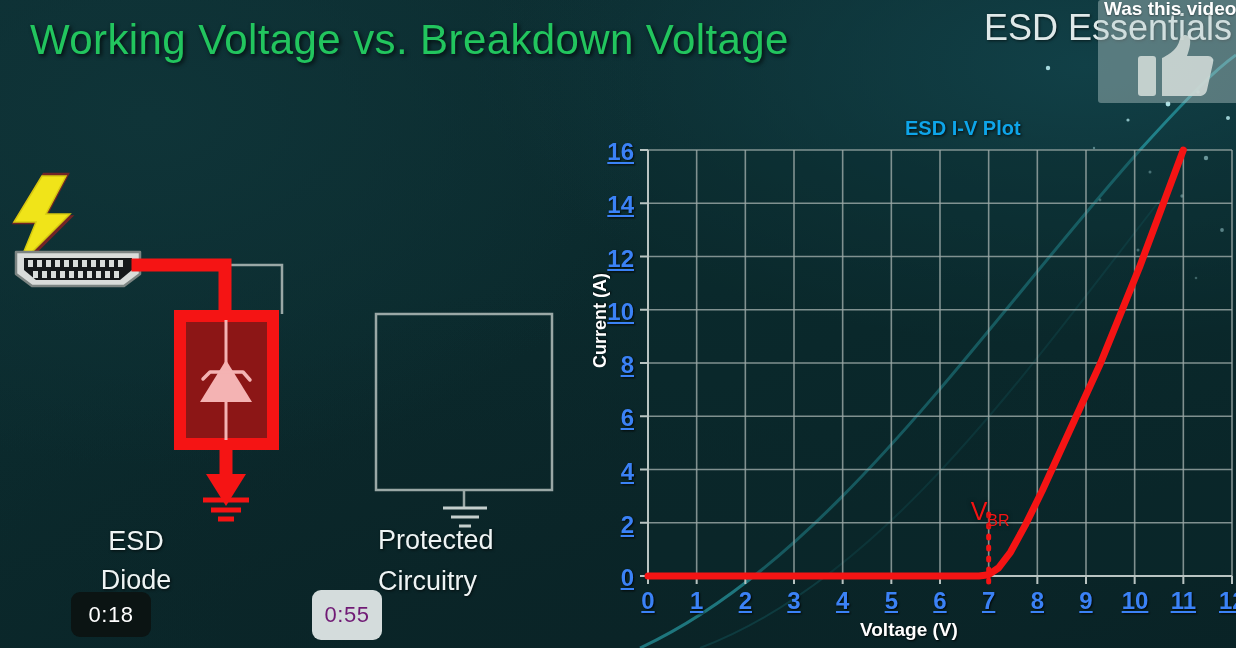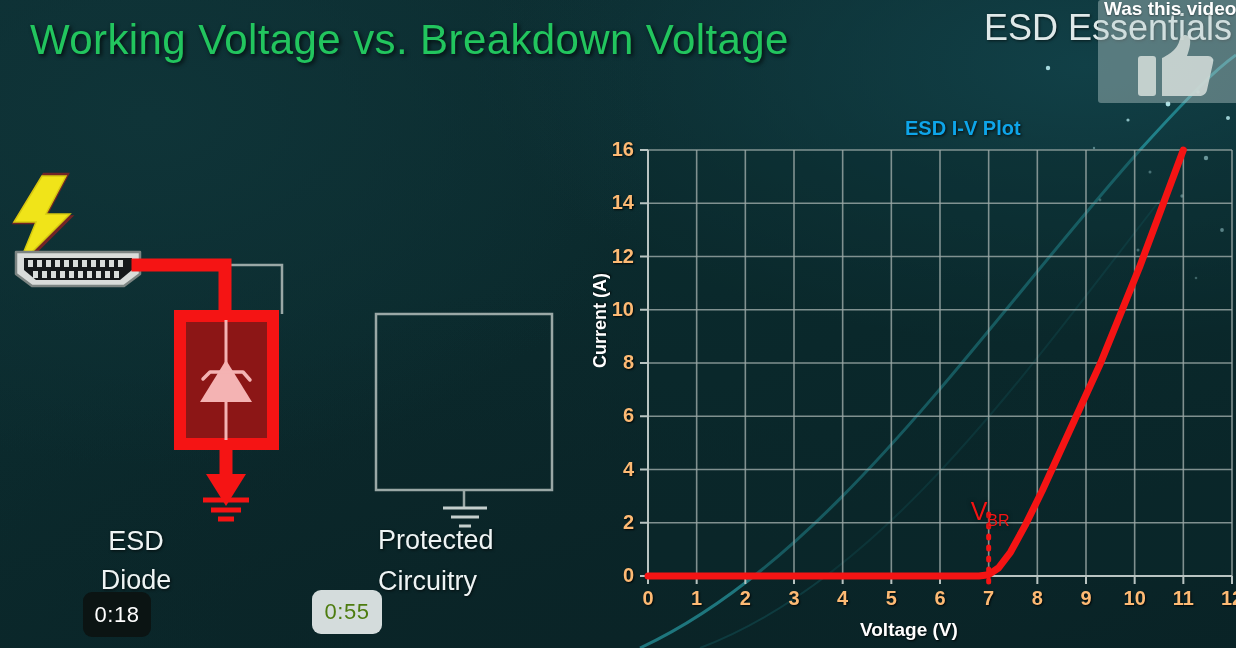--- a/index.html
+++ b/index.html
@@ -60,44 +60,45 @@
     font-size:27px;color:#eef4f4;line-height:1.5;
     text-shadow:1px 1px 3px rgba(0,0,0,.7);
   }
 
   
   .ts{
     position:absolute;
     display:flex;align-items:center;justify-content:center;
     border-radius:9px;font-size:22px;letter-spacing:.5px;
   }
-  .ts-dark{left:83px;top:592px;width:68px;height:45px;background:#0b1413;color:#ffffff;}
-  .ts-light{left:312px;top:590px;width:70px;height:44px;background:#d4dcdc;color:#4d7c0f;}
+  .ts-dark{left:71px;top:592px;width:80px;height:45px;background:#0b1413;color:#ffffff;}
+  .ts-light{left:312px;top:590px;width:70px;height:50px;background:#d4dcdc;color:#701a75;}
 
   
   .chart{position:absolute;left:575px;top:105px;width:661px;height:543px;}
   .chart-title{
     position:absolute;left:330px;top:12px;
     font-size:20px;font-weight:bold;color:#0ea5e9;white-space:nowrap;
     text-shadow:1px 1px 3px rgba(0,0,0,.8);
   }
   .ylabel{
     position:absolute;left:-55px;top:205px;width:160px;
     transform:rotate(-90deg);transform-origin:center;
     font-size:18px;font-weight:bold;color:#ffffff;text-align:center;
     text-shadow:1px 1px 2px rgba(0,0,0,.8);
   }
   .xlabel{
     position:absolute;left:285px;top:514px;
     font-size:19px;font-weight:bold;color:#ffffff;white-space:nowrap;
     text-shadow:1px 1px 2px rgba(0,0,0,.8);
   }
   .tick{
-    position:absolute;font-size:20px;font-weight:bold;color:#fdba74;
+    position:absolute;font-size:24px;font-weight:bold;color:#3b82f6;
     text-shadow:1px 1px 2px rgba(0,0,0,.85);
+    text-decoration:underline;
   }
   .ytick{text-align:right;width:34px;}
   .xtick{text-align:center;width:26px;}
   .vbr{
     position:absolute;color:#f51414;font-weight:normal;
     font-size:25px;line-height:1;
     text-shadow:0 0 4px rgba(0,0,0,.6);
     text-align:right;
   }
   .vbr sub{font-size:16px;}

